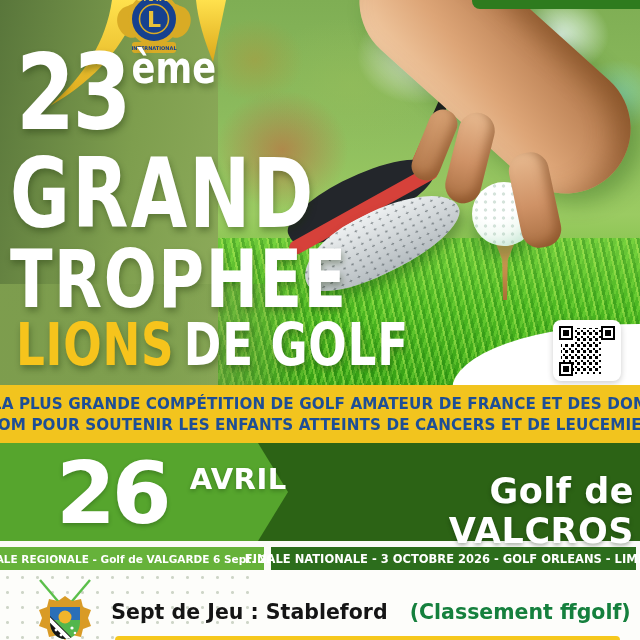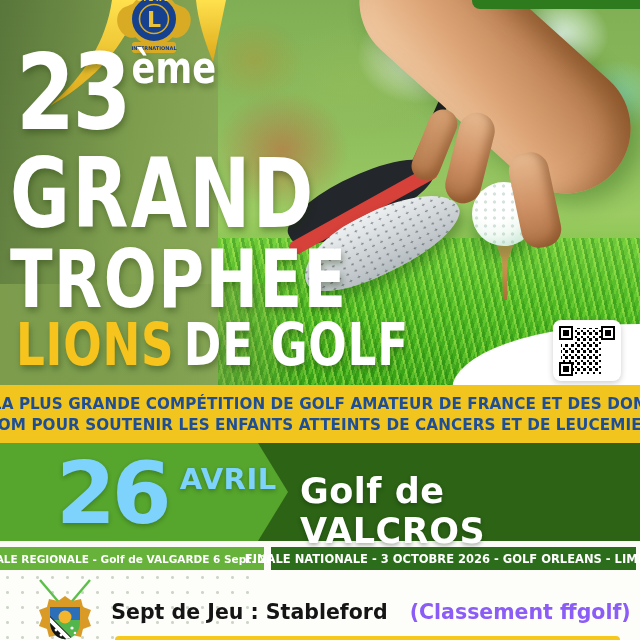--- a/index.html
+++ b/index.html
@@ -81,42 +81,42 @@
   
   .banner{position:absolute;left:0;top:385px;width:640px;height:58px;background:#f2c41e;z-index:11;
     display:flex;flex-direction:column;justify-content:center;align-items:center;gap:1px;}
   .banner div{color:#1d4e96;font-weight:800;font-size:15.2px;line-height:20px;letter-spacing:.1px;white-space:nowrap;}
 
   
   .date-row{position:absolute;left:0;top:443px;width:640px;height:98px;background:#2c6315;z-index:11;}
   .date-block{position:absolute;left:0;top:0;width:258px;height:98px;background:#56a52d;}
   .date-arrow{position:absolute;left:258px;top:0;width:0;height:0;
     border-top:49px solid transparent;border-bottom:49px solid transparent;border-left:30px solid #56a52d;}
-  .date-inner{position:absolute;left:56px;top:14px;display:flex;color:#7dd3fc;font-weight:800;
+  .date-inner{position:absolute;left:56px;top:14px;display:flex;color:#ffffff;font-weight:800;
     text-shadow:0 2px 4px rgba(10,40,5,.3);}
   .date-inner .day{font-size:86px;line-height:.85;letter-spacing:-4px;}
-  .date-inner .ym{display:flex;flex-direction:column;margin-left:12px;margin-top:7px;}
+  .date-inner .ym{display:flex;flex-direction:column;margin-left:22px;margin-top:7px;}
   .date-inner .ym span{font-size:29px;line-height:1.04;letter-spacing:.5px;}
-  .venue{position:absolute;left:300px;right:6px;top:28px;text-align:left;color:#fff;
+  .venue{position:absolute;left:300px;right:6px;top:28px;text-align:right;color:#fff;
     font-weight:800;font-size:35px;letter-spacing:.5px;text-shadow:0 2px 4px rgba(0,30,0,.35);}
 
   
   .strip{position:absolute;top:547px;height:23px;display:flex;align-items:center;justify-content:center;
     color:#fff;font-weight:700;white-space:nowrap;z-index:11;}
   .strip-left{left:0;width:264px;background:#66b23a;font-size:10.5px;}
   .strip-right{left:271px;width:365px;background:#2c6d1c;font-size:11.5px;}
 
   
   .footer{position:absolute;left:0;top:570px;width:640px;height:70px;background:#fdfdfa;z-index:11;}
   .dots{position:absolute;left:0;top:0;width:250px;height:70px;
     background:radial-gradient(rgba(150,165,140,.45) 1.3px, transparent 1.6px) 0 0/15px 15px;}
   .crest{position:absolute;left:22px;top:6px;}
   .mode{position:absolute;left:110px;right:8px;top:30px;text-align:center;font-weight:800;font-size:20.5px;
     color:#151515;white-space:nowrap;}
-  .mode .note{color:#8b5cf6;margin-left:22px;}
+  .mode .note{color:#15803d;margin-left:22px;}
   .bottom-yellow{position:absolute;left:115px;top:66px;width:505px;height:6px;background:#f6c81c;border-radius:4px 4px 0 0;}
 </style>
 </head>
 <body>
 
 <div class="poster">
 
   <div class="photo">
     <div class="grass"></div>
     <div class="shaft"></div>

